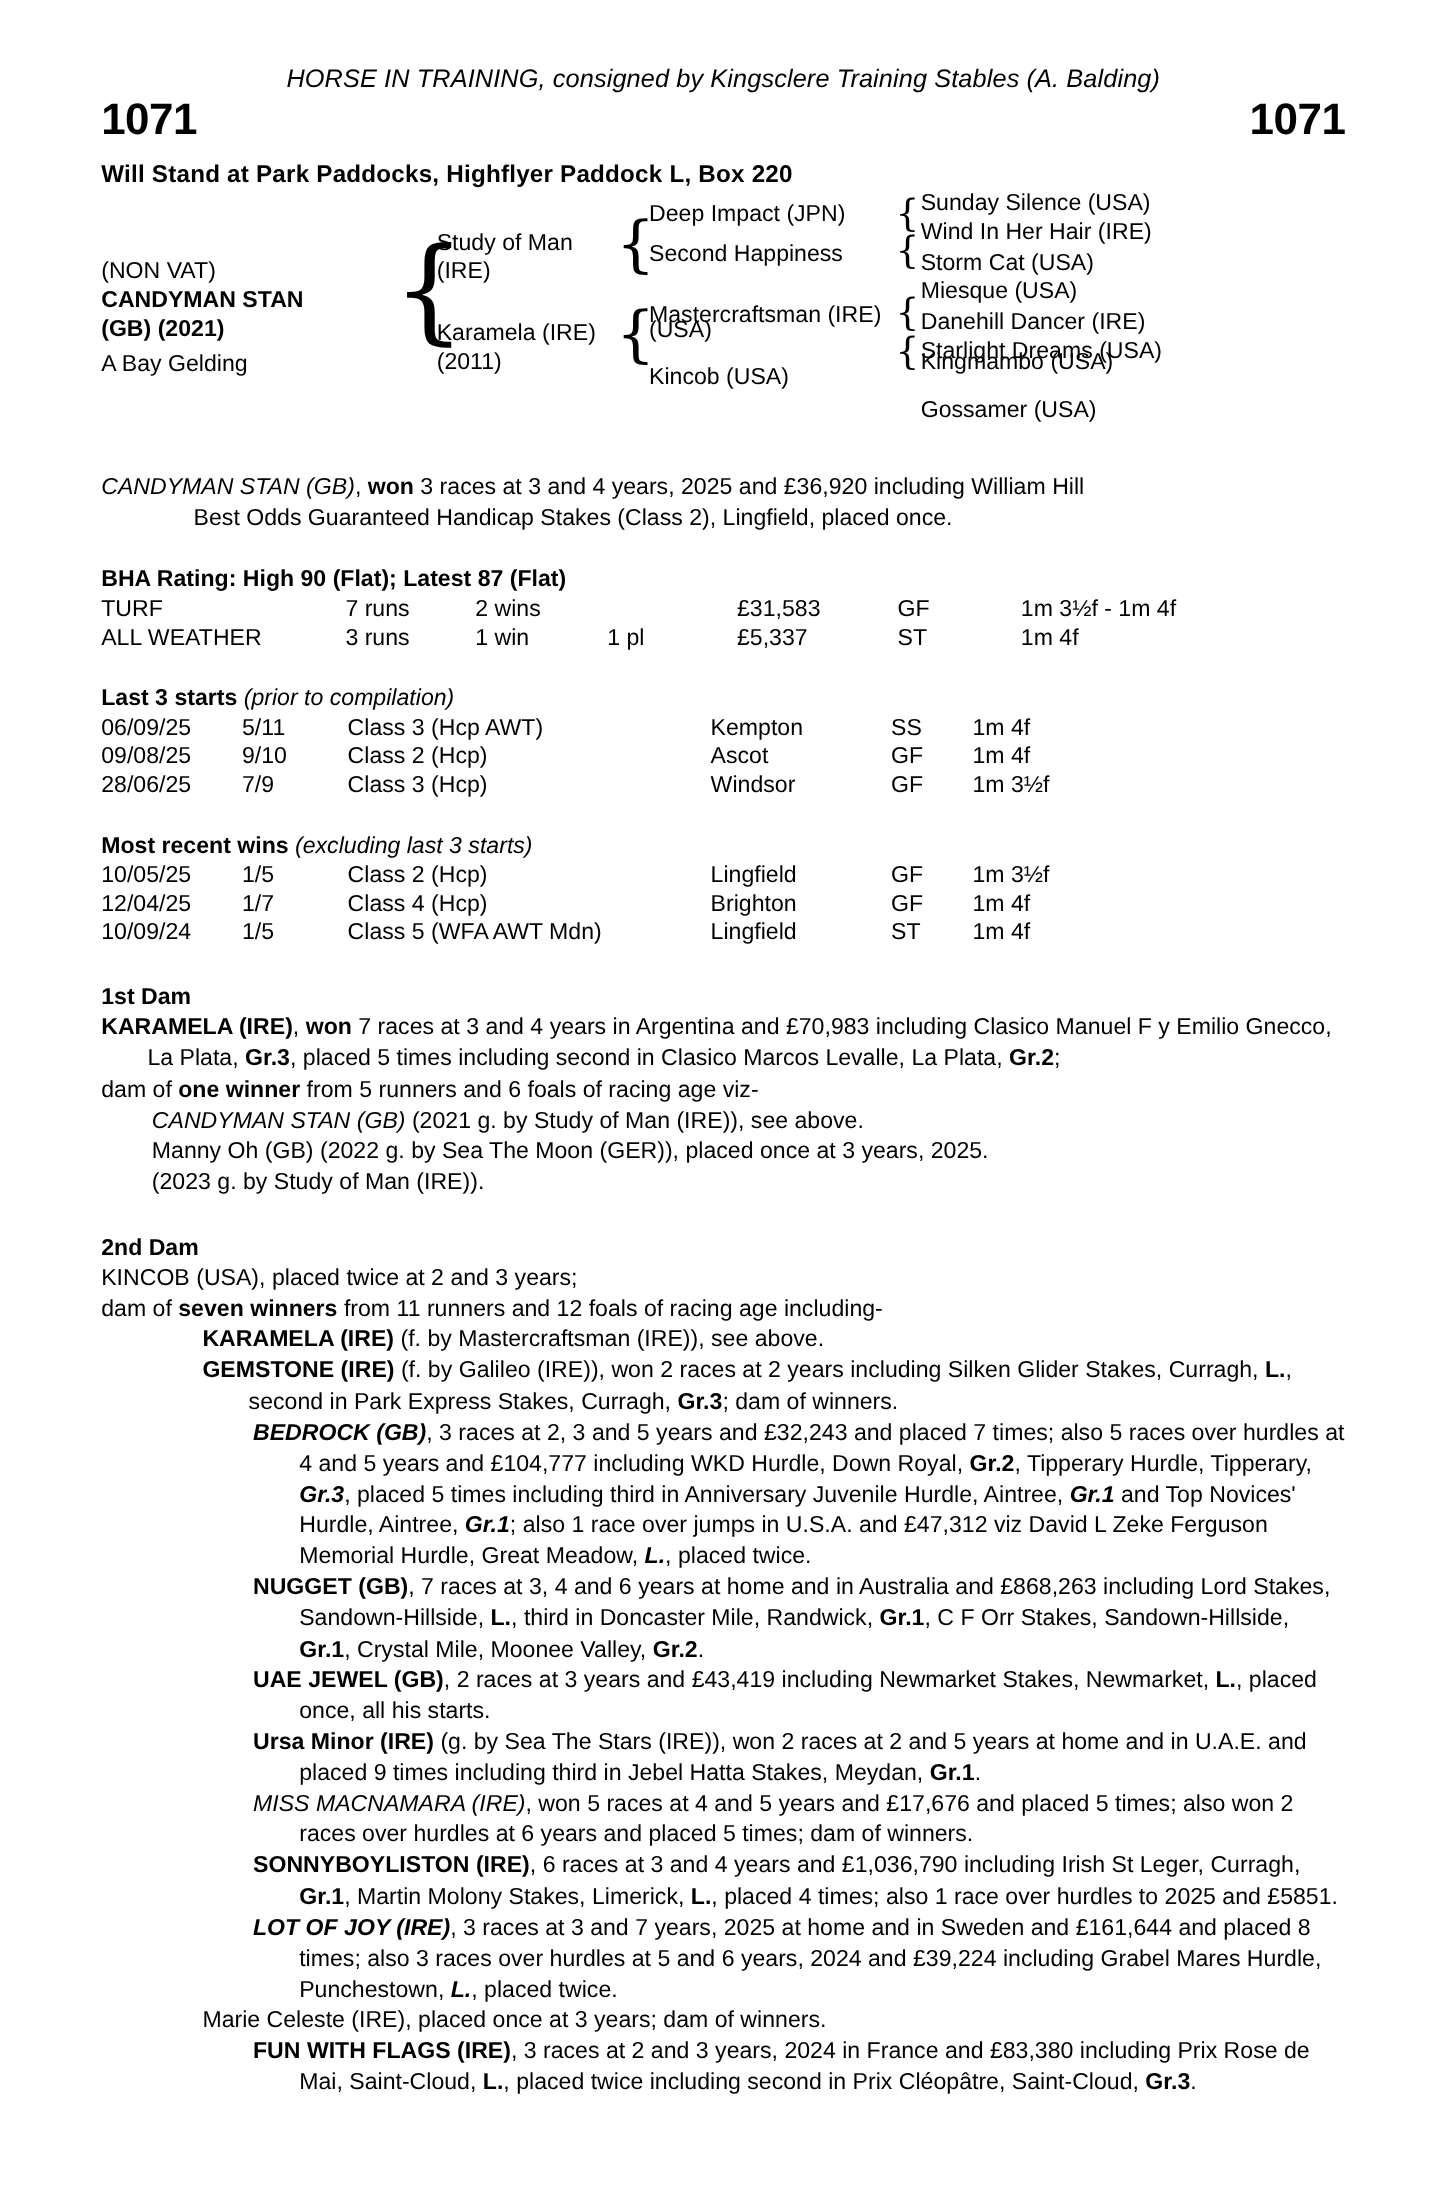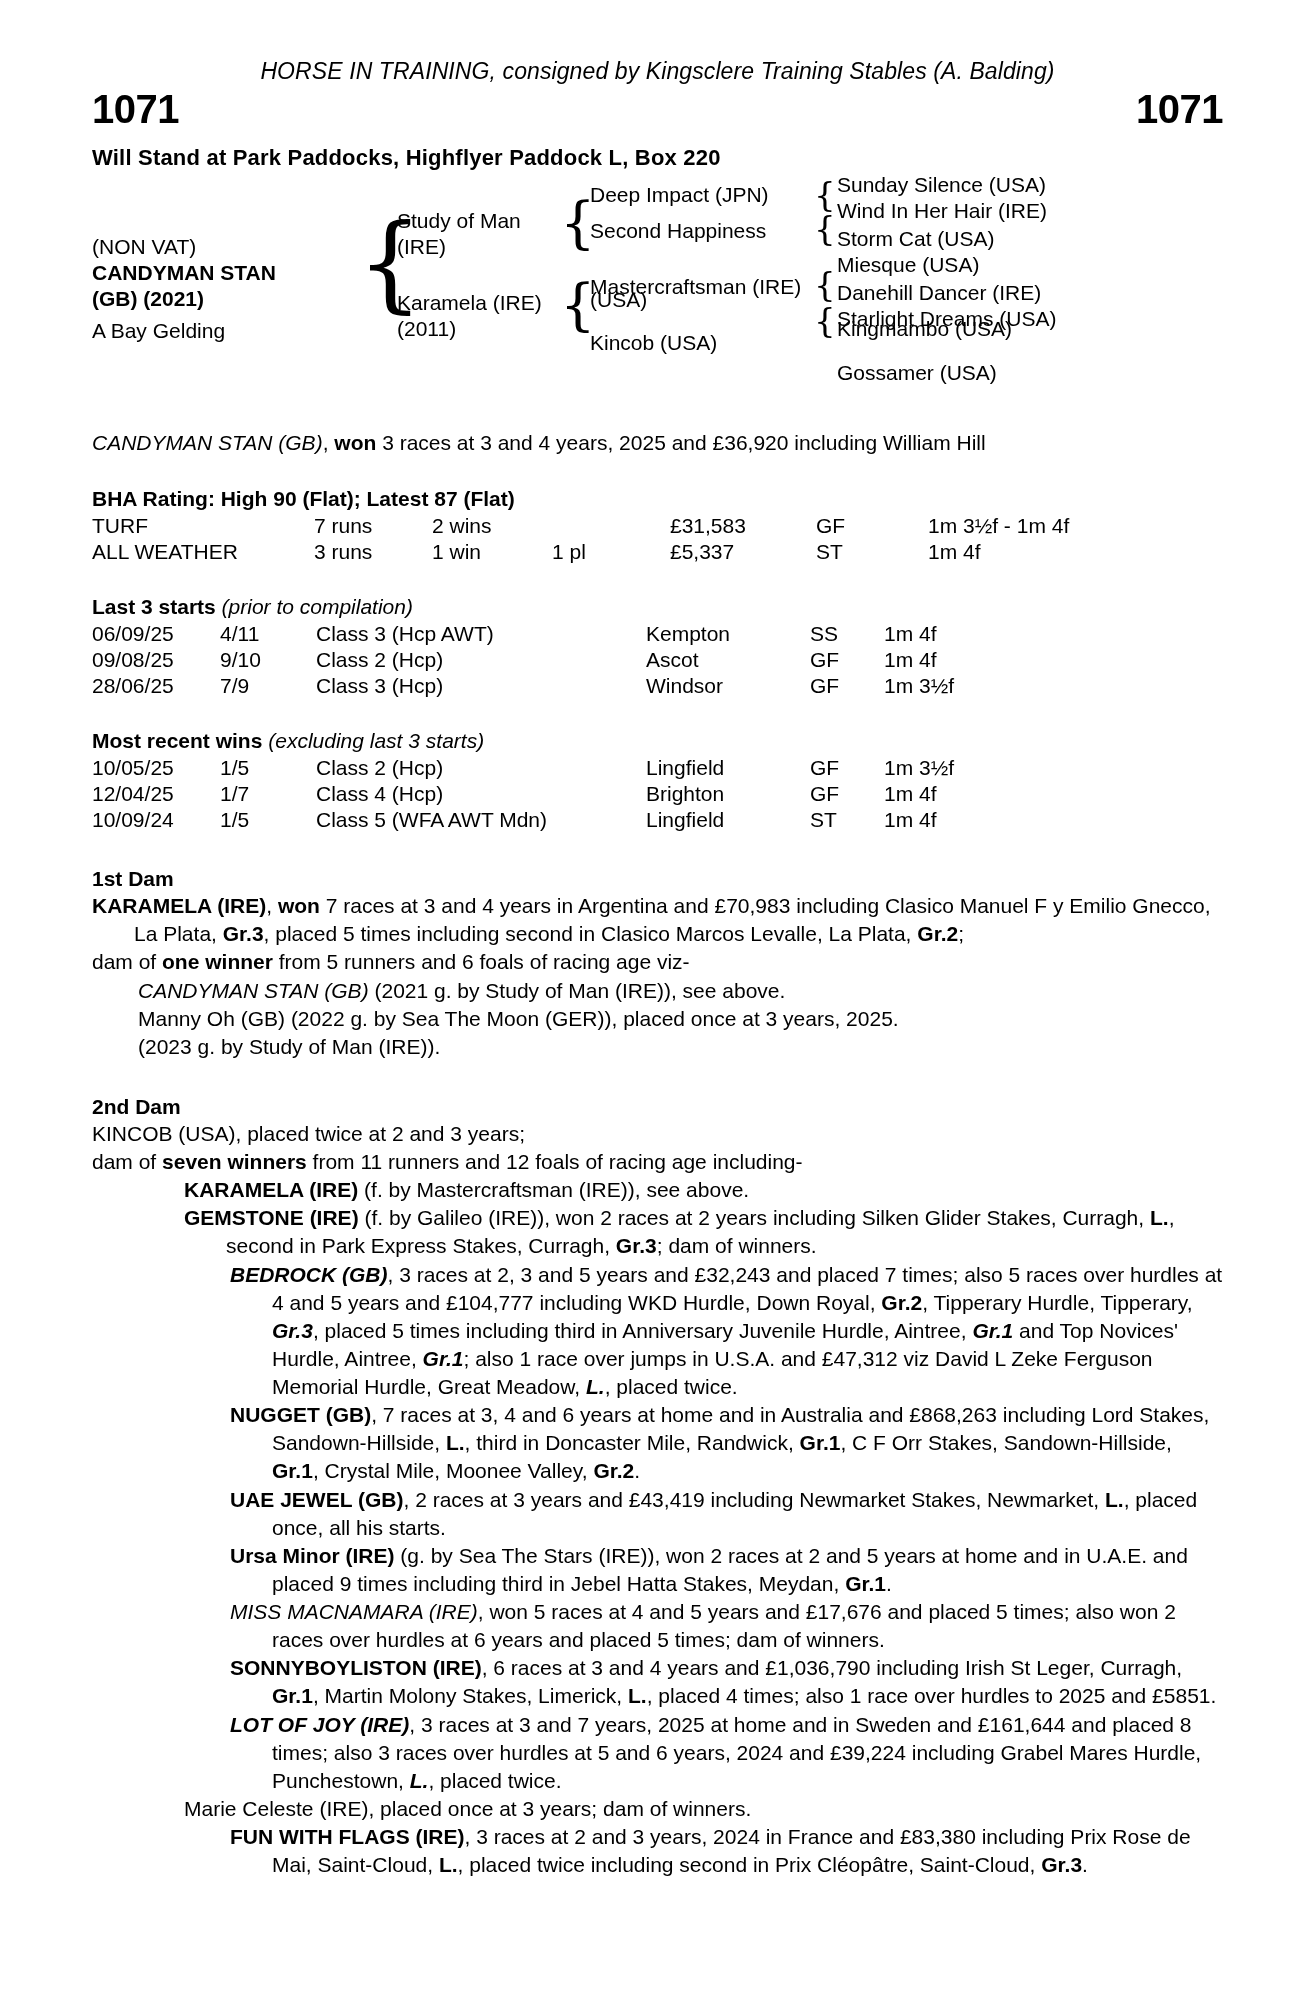--- a/index.html
+++ b/index.html
@@ -150,20 +150,21 @@
     <div class="cell" style="left:745px; top:44px;">Storm Cat (USA)</div>
     <div class="cell" style="left:745px; top:70px;">Miesque (USA)</div>
     <div class="cell" style="left:745px; top:98px;">Danehill Dancer (IRE)</div>
     <div class="cell" style="left:745px; top:124px;">Starlight Dreams (USA)</div>
     <div class="cell" style="left:745px; top:134px;">Kingmambo (USA)</div>
     <div class="cell" style="left:745px; top:178px;">Gossamer (USA)</div>
   </div>
 
   <div class="para ind1">
     <i>CANDYMAN STAN (GB)</i><span>, </span><b>won</b><span> 3 races at 3 and 4 years, 2025 and £36,920 including William Hill</span>
+    <span class="blk" style="padding-left:42px; text-indent:0;">Best Odds Guaranteed Handicap Stakes (Class 2), Lingfield, placed once.</span>
   </div>
 
   <div class="secthead" style="margin-top:30px;">BHA Rating: High 90 (Flat); Latest 87 (Flat)</div>
   <table class="t rat">
     <tbody>
       <tr>
         <td class="c1">TURF</td>
         <td class="c2">7 runs</td>
         <td class="c3">2 wins</td>
         <td class="c4"></td>
@@ -181,21 +182,21 @@
         <td>1m 4f</td>
       </tr>
     </tbody>
   </table>
 
   <div class="secthead"><span>Last 3 starts</span><span class="nrm"> (prior to compilation)</span></div>
   <table class="t st">
     <tbody>
       <tr>
         <td class="d1">06/09/25</td>
-        <td class="d2">4/11</td>
+        <td class="d2">5/11</td>
         <td class="d3">Class 3 (Hcp AWT)</td>
         <td class="d4">Kempton</td>
         <td class="d5">SS</td>
         <td>1m 4f</td>
       </tr>
       <tr>
         <td class="d1">09/08/25</td>
         <td class="d2">9/10</td>
         <td class="d3">Class 2 (Hcp)</td>
         <td class="d4">Ascot</td>

